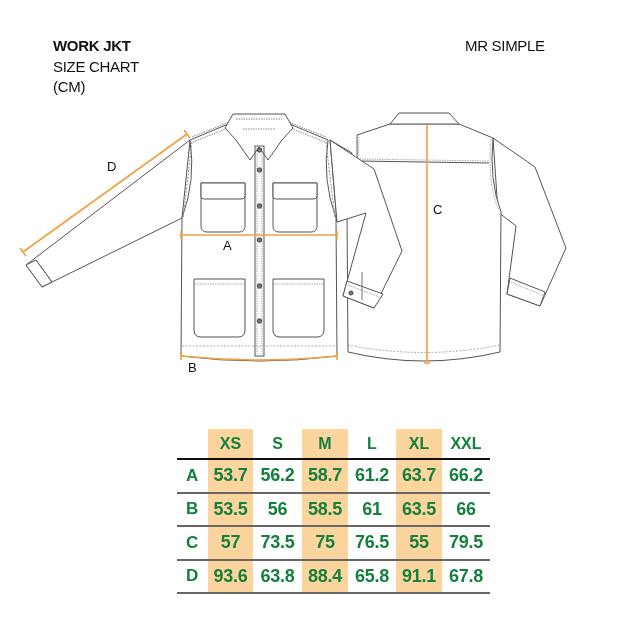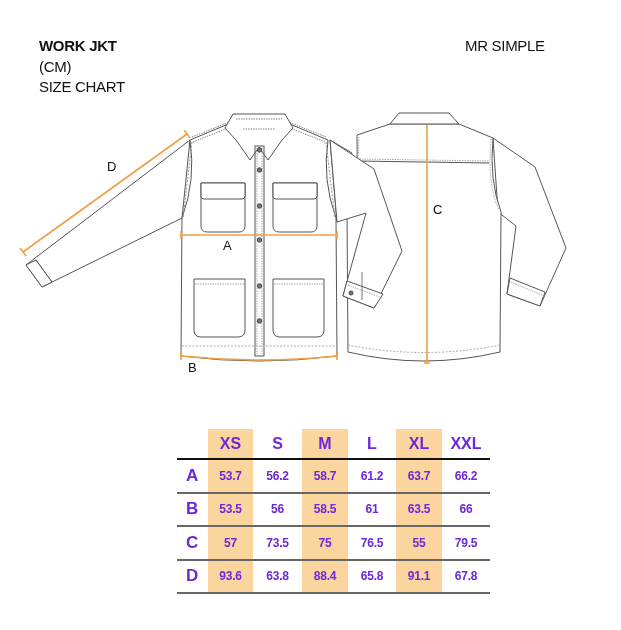--- a/index.html
+++ b/index.html
@@ -1,41 +1,41 @@
 <!DOCTYPE html>
 <html><head>
   <meta charset="utf-8">
   <style>
     html, body { margin: 0; padding: 0; background: #ffffff; }
     body { width: 621px; height: 630px; position: relative; overflow: hidden;
            font-family: "Liberation Sans", "DejaVu Sans", sans-serif; color: #111; }
-    .title-block { position: absolute; left: 39px; top: 36px; font-size: 15px; line-height: 20.5px; letter-spacing: -0.3px; }
+    .title-block { position: absolute; left: 53px; top: 36px; font-size: 15px; line-height: 20.5px; letter-spacing: -0.3px; }
     .title-block .l1 { font-weight: bold; }
     .brand { position: absolute; left: 465px; top: 36px; font-size: 15px; line-height: 20px; font-weight: normal; letter-spacing: -0.3px; }
     svg.sketch { position: absolute; left: 0; top: 0; }
     .dim-label { font-family: "Liberation Sans", sans-serif; font-size: 13px; fill: #111; }
     .table-wrap { position: absolute; left: 177px; top: 429px; width: 313px; }
     table.size { border-collapse: collapse; width: 313px; table-layout: fixed; }
-    table.size th, table.size td { text-align: center; padding: 0; font-weight: bold; color: #6d28d9; }
+    table.size th, table.size td { text-align: center; padding: 0; font-weight: bold; color: #15803d; }
     table.size th { height: 29px; font-size: 16px; vertical-align: middle; }
-    table.size td { font-size: 12px; letter-spacing: -0.2px; }
+    table.size td { font-size: 18px; letter-spacing: -0.2px; }
     table.size td.rowhead { font-size: 17px; text-align: left; padding-left: 9px; }
     table.size tr.r td { height: 31.5px; border-bottom: 2px solid #666; }
     table.size tr.hdr th { border-bottom: 2px solid #111; }
     table.size .hl { background: #fcd59e; }
     col.c0 { width: 31px; } col.c1 { width: 45px; } col.c2 { width: 49px; }
     col.c3 { width: 46px; } col.c4 { width: 48px; } col.c5 { width: 46px; } col.c6 { width: 48px; }
   </style>
 </head>
 <body>
 
 <div class="title-block">
   <div class="l1">WORK JKT</div>
+  <div>SIZE CHART</div>
   <div>(CM)</div>
-  <div>SIZE CHART</div>
 </div>
 <div class="brand">MR SIMPLE</div>
 
 <svg class="sketch" width="621" height="400" viewBox="0 0 621 400">
 
   <g fill="#fff" stroke="#555" stroke-width="1">
 
     <path d="M330 140 L352 153 L345 218 L337 222 Z"></path>
 
     <path d="M190 140 L26 265 L42 287 L182 218 Z"></path>

